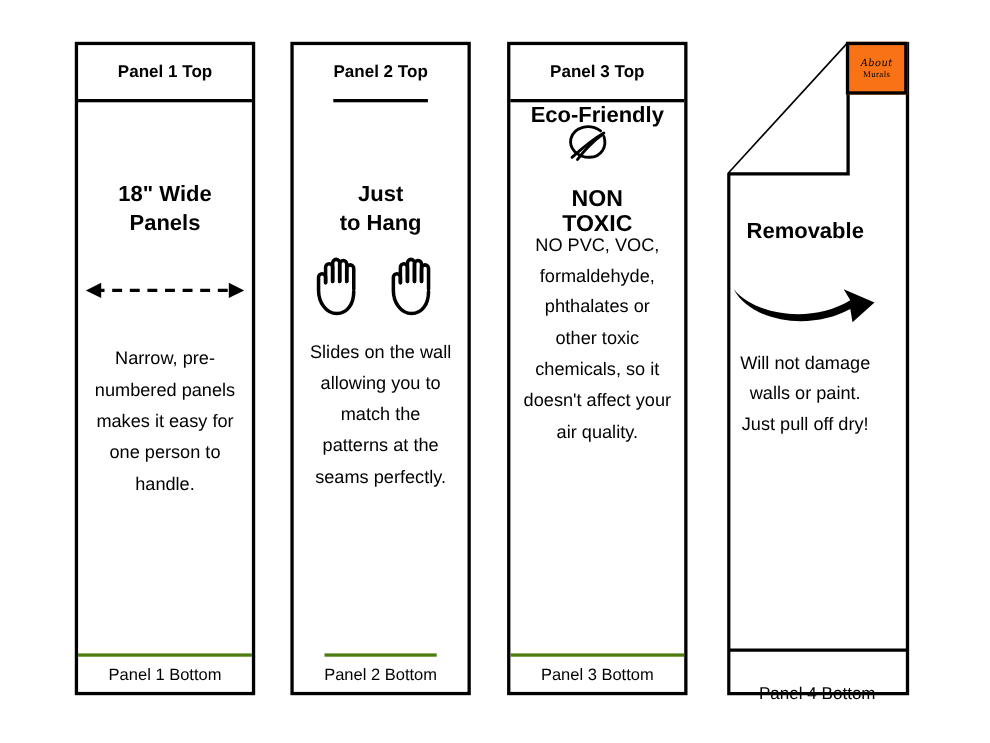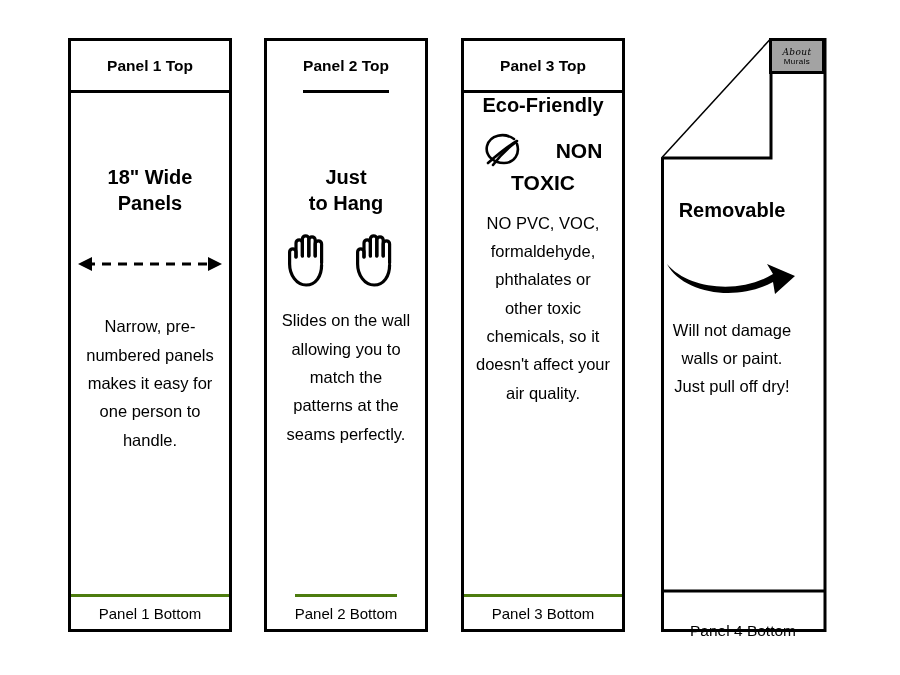--- a/index.html
+++ b/index.html
@@ -105,44 +105,45 @@
     flex-direction: column;
     align-items: center;
     font-weight: bold;
     font-size: 21px;
     line-height: 1.08;
   }
   .nt-row {
     display: flex;
     align-items: center;
     gap: 18px;
+    flex-direction: column;
   }
   .logo-box {
     position: absolute;
     right: 0px;
     top: 0px;
     width: 56px;
-    height: 36px;
+    height: 48px;
     border: 3px solid #000;
     box-sizing: border-box;
-    background: #a3a3a3;
+    background: #f97316;
     display: flex;
     flex-direction: column;
     align-items: center;
     justify-content: center;
     z-index: 5;
   }
   .logo-line1 {
     font-family: "DejaVu Serif", serif;
     font-style: italic;
     font-size: 9px;
     letter-spacing: 0.4px;
   }
   .logo-line2 {
-    font-family: Liberation Sans, sans-serif;
+    font-family: Liberation Serif, serif;
     font-size: 8px;
     letter-spacing: 0.4px;
   }
 </style>
 </head>
 <body>
 
 <div class="board">
 
   <div class="panel p1">

